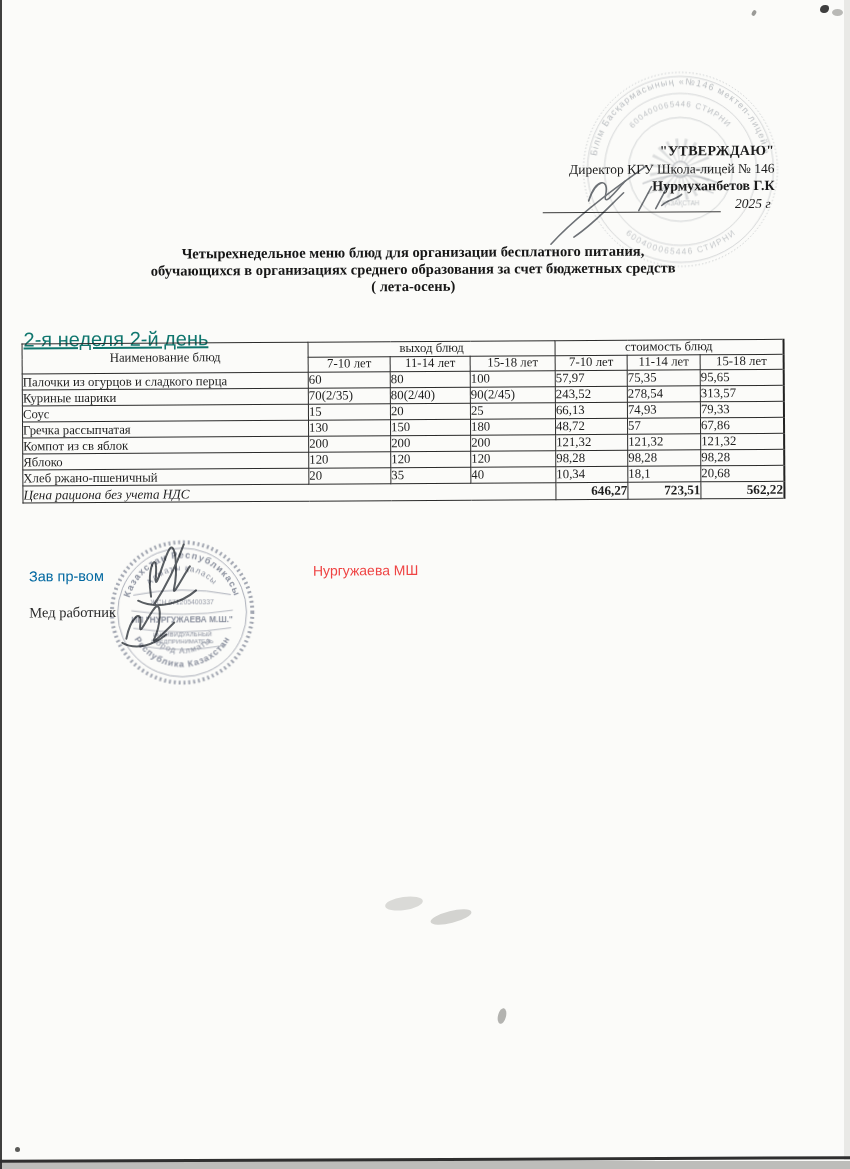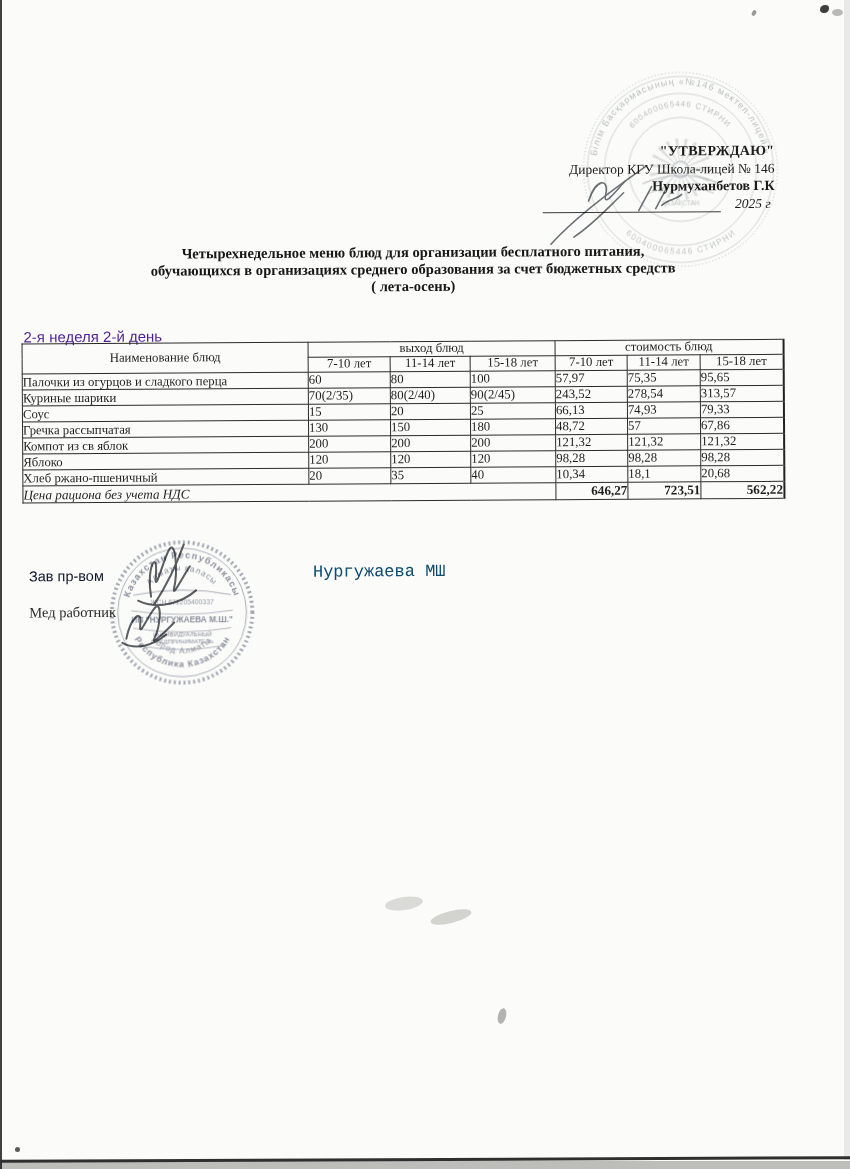--- a/index.html
+++ b/index.html
@@ -28,21 +28,21 @@
     border-bottom:1.4px solid #3a3a3a;z-index:4;
   }
   
   .doc-title{
     position:absolute;top:244px;left:0;width:828px;text-align:center;
     font-size:14.6px;font-weight:bold;line-height:17px;color:#171717;z-index:5;
   }
   
   .week-label{
     position:absolute;top:326px;left:24px;
-    font-family:"Liberation Sans",sans-serif;font-size:15px;color:#4c1d95;z-index:5;
+    font-family:"Liberation Sans",sans-serif;font-size:20px;color:#0f766e;z-index:5;text-decoration:underline;
   }
   
   table.menu{
     position:absolute;top:341px;left:22px;width:761px;
     border-collapse:collapse;table-layout:fixed;z-index:5;
     font-size:12.8px;color:#1f1f1f;
   }
   table.menu th,table.menu td{
     border:1px solid #2b2b2b;padding:0;line-height:1.05;overflow:hidden;
   }
@@ -52,23 +52,23 @@
   tr.hrow{height:15px;}
   tr.drow{height:16px;}
   tr.trow{height:17px;}
   td.name{
     text-align:left;vertical-align:bottom;padding:0 0 1px 4px;white-space:nowrap;
   }
   td.num{text-align:left;vertical-align:middle;}
   td.total-label{font-style:italic;font-size:13.2px;vertical-align:bottom;padding:0 0 2px 4px;}
   td.total-num{font-weight:bold;font-size:13.2px;text-align:right;vertical-align:middle;}
   
-  .role-1{position:absolute;top:566px;left:28px;font-family:"Liberation Sans",sans-serif;font-size:14.5px;color:#0f172a;z-index:5;}
+  .role-1{position:absolute;top:566px;left:28px;font-family:"Liberation Sans",sans-serif;font-size:14.5px;color:#0369a1;z-index:5;}
   .role-2{position:absolute;top:602px;left:28px;font-family:Liberation Serif, serif;font-size:14.5px;color:#2b2b2b;z-index:5;}
-  .signer{position:absolute;top:562px;left:312px;font-family:Liberation Mono, monospace;font-size:17px;color:#0c4a6e;z-index:5;}
+  .signer{position:absolute;top:562px;left:312px;font-family:Liberation Sans, sans-serif;font-size:14px;color:#ef4444;z-index:5;}
   
   .stamp-school{
     position:absolute;top:66px;left:577px;width:210px;height:210px;
     mix-blend-mode:multiply;opacity:.8;filter:blur(.5px);z-index:3;
   }
   .stamp-ip{
     position:absolute;top:533px;left:103px;width:156px;height:156px;
     mix-blend-mode:multiply;opacity:.9;filter:blur(.3px);z-index:6;
   }
   .sig-top{position:absolute;top:150px;left:535px;width:220px;height:100px;z-index:7;mix-blend-mode:multiply;}

